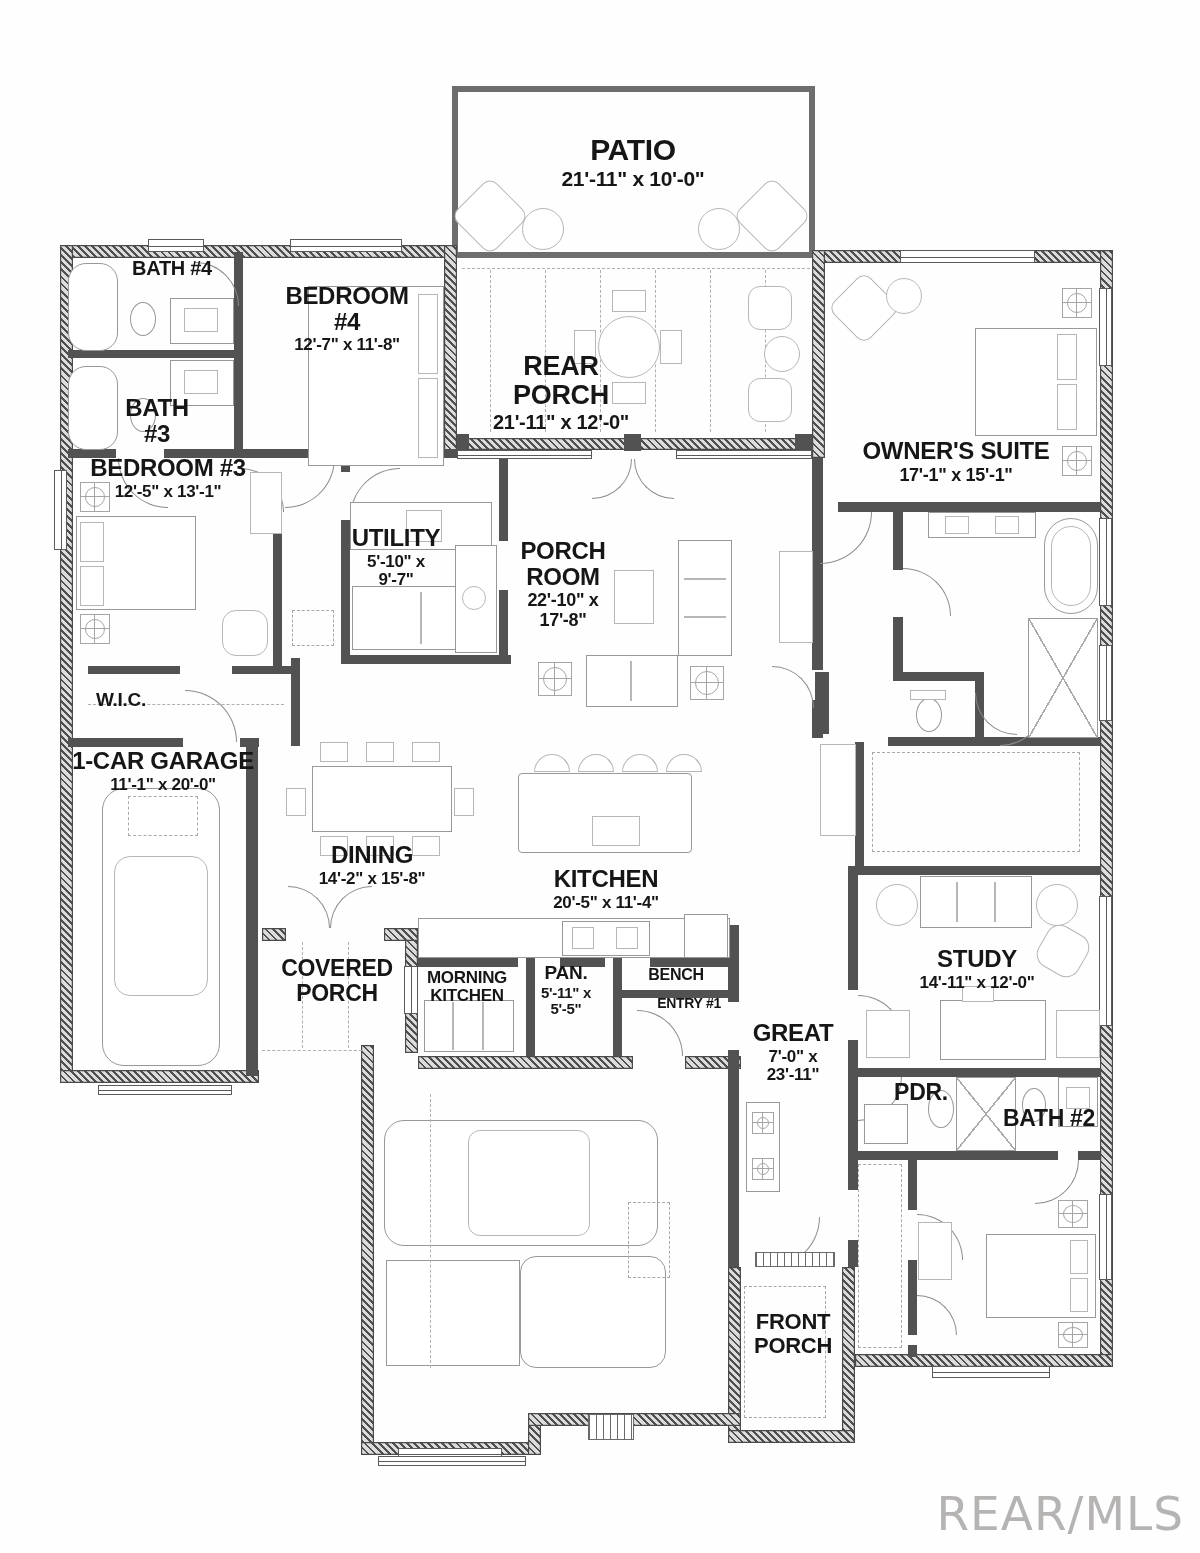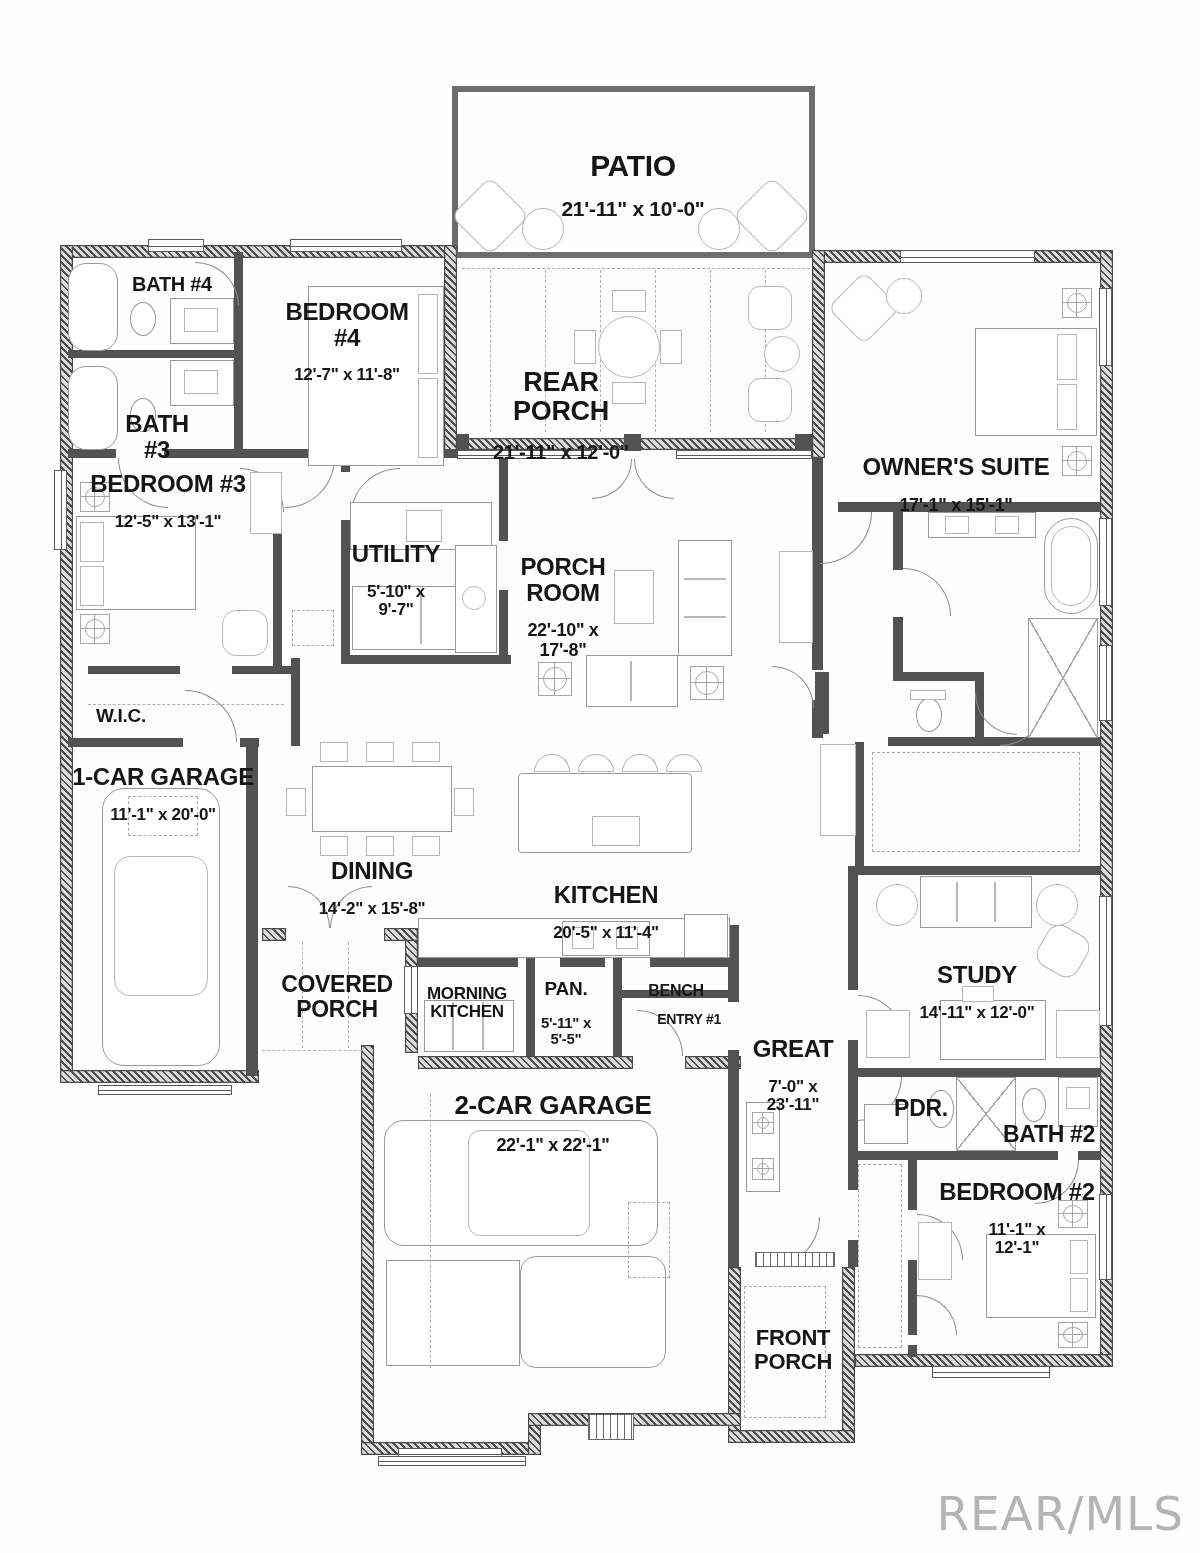--- a/index.html
+++ b/index.html
@@ -36,21 +36,21 @@
     linear-gradient(#a5a5a5,#a5a5a5) center/100% 1.2px no-repeat,
     linear-gradient(#a5a5a5,#a5a5a5) center/1.2px 100% no-repeat,#fff}
   .sym::before{content:"";position:absolute;inset:4px;border:1.2px solid #a5a5a5;border-radius:50%}
   .steps{position:absolute;border:1.4px solid #6a6a6a;box-sizing:border-box;
     background:repeating-linear-gradient(to right,#6a6a6a 0,#6a6a6a 1.4px,#fff 1.4px,#fff 7px)}
   .patio-wall{position:absolute;border:6px solid #6d6d6d;box-sizing:border-box}
   .rot45{transform:rotate(45deg)}
   
   .lbl{position:absolute;transform:translateX(-50%);text-align:center;color:#161616;
        font-weight:700;line-height:1.07;letter-spacing:-0.3px}
-  .nm{margin:16px auto}
+  .nm{margin:0 auto}
   .dm{margin:2px auto 0}
   .one{white-space:nowrap}
   .watermark{position:absolute;color:#b6b3b3;font-weight:400;letter-spacing:1px;
        font-family:"DejaVu Sans",sans-serif}
 </style>
 </head>
 <body>
 
 <div class="plan">
 
@@ -400,26 +400,18 @@
   <div class="lbl" style="left:793px;top:1020px;font-size:24px">
     <div class="nm one">GREAT</div>
     <div class="dm" style="font-size:17px;width:66px">7'-0" x 23'-11"</div>
   </div>
   <div class="lbl" style="left:921px;top:1080px;font-size:23px">
     <div class="nm one">PDR.</div>
   </div>
   <div class="lbl" style="left:1049px;top:1106px;font-size:23px">
     <div class="nm one">BATH #2</div>
   </div>
-  <div class="lbl" style="left:1017px;top:1163px;font-size:24px">
-    <div class="nm one">BEDROOM #2</div>
-    <div class="dm" style="font-size:17px;width:80px">11'-1" x 12'-1"</div>
-  </div>
-  <div class="lbl" style="left:553px;top:1076px;font-size:26px">
-    <div class="nm one">2-CAR GARAGE</div>
-    <div class="dm one" style="font-size:18px">22'-1" x 22'-1"</div>
-  </div>
   <div class="lbl" style="left:793px;top:1310px;font-size:22px">
     <div class="nm" style="width:90px">FRONT PORCH</div>
   </div>
 
   <div class="watermark" style="right:16px;top:1486px;font-size:47px">REAR/MLS</div>
 </div>
 
 </body></html>

